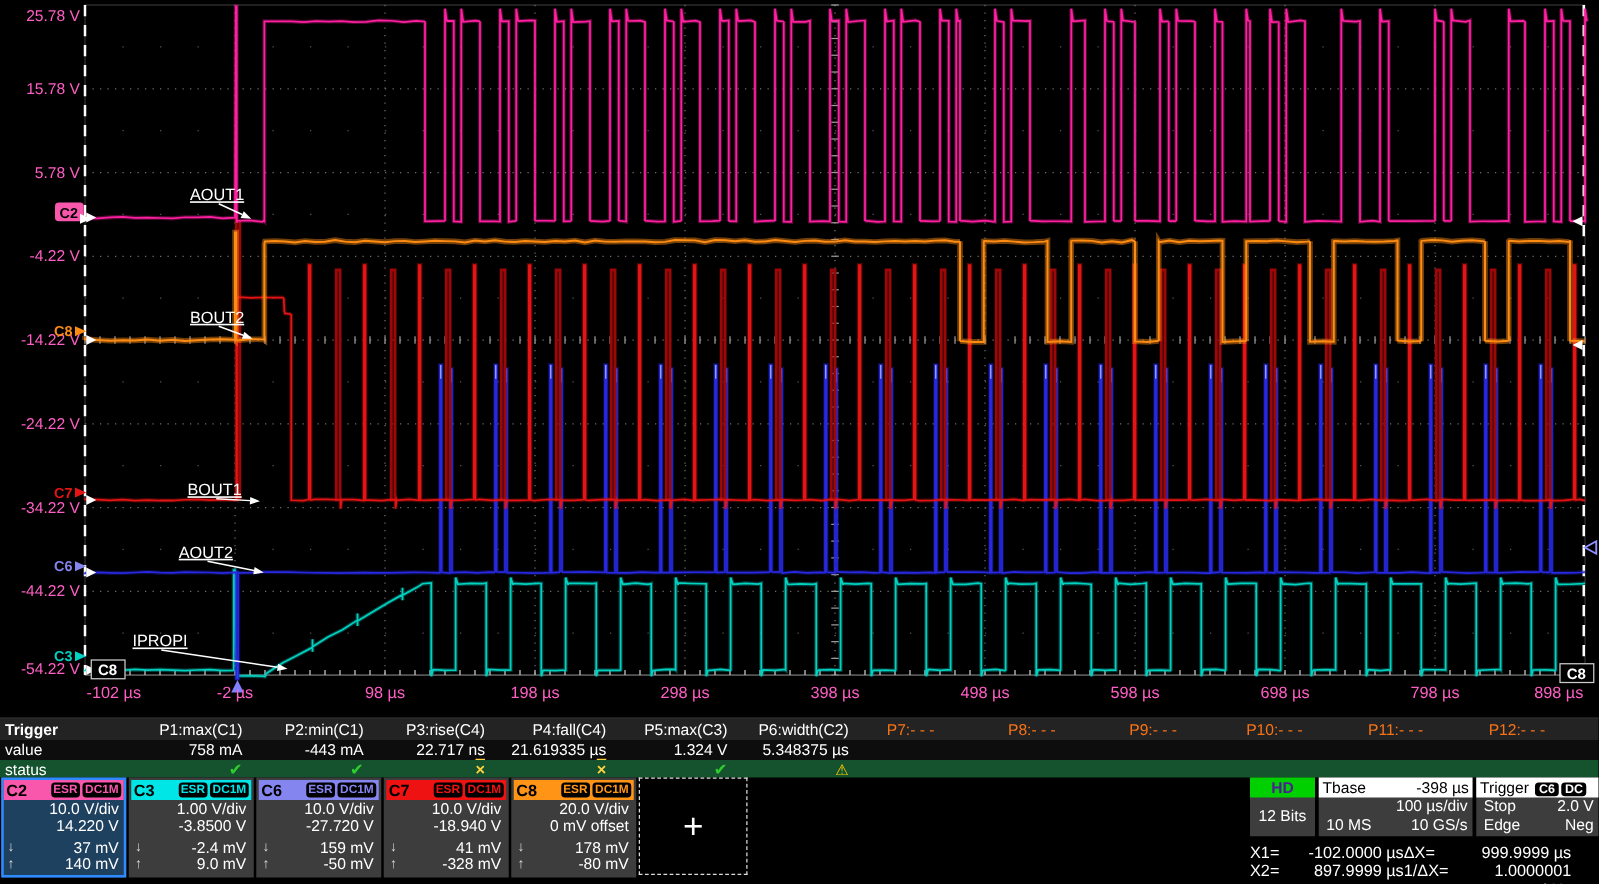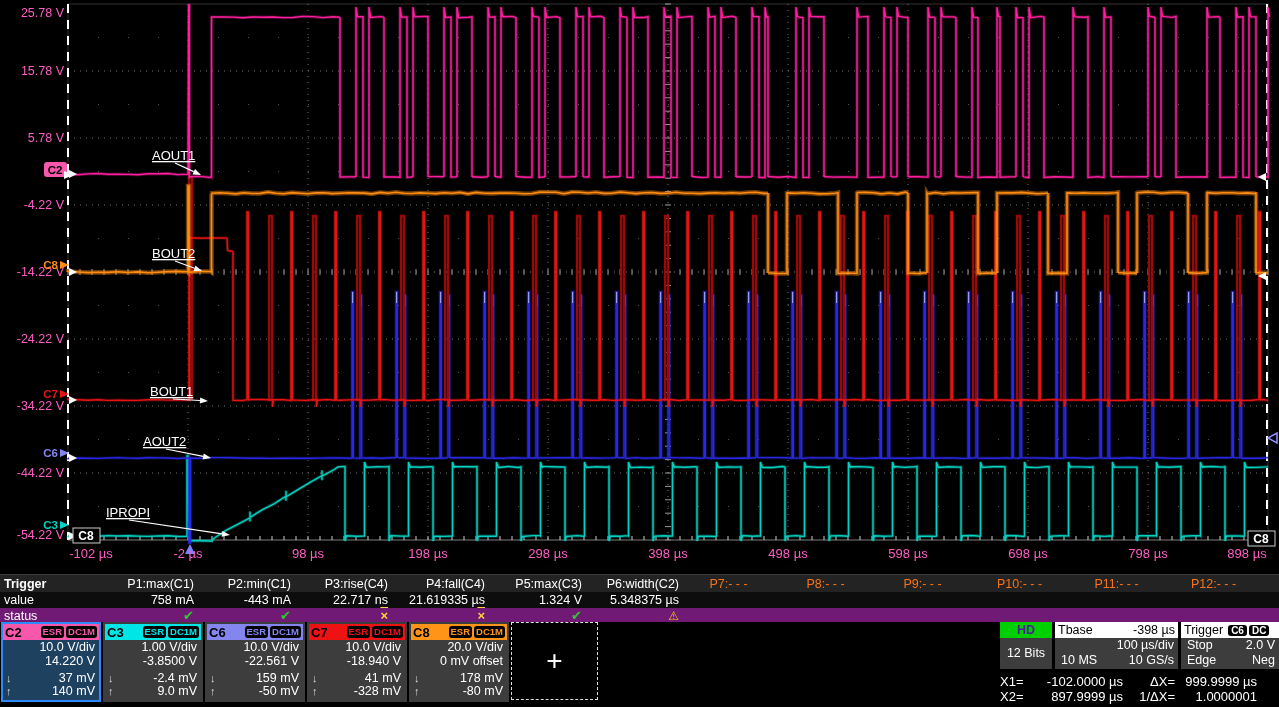--- a/index.html
+++ b/index.html
@@ -4,21 +4,21 @@
 <style>
   html,body{margin:0;padding:0;background:#000;}
   .scope{position:relative;width:1279px;height:707px;background:#000;overflow:hidden;
          font-family:"Liberation Sans","DejaVu Sans",sans-serif;color:#fff;}
   svg text{font-family:"Liberation Sans","DejaVu Sans",sans-serif;}
   
   .measure{position:absolute;left:0;top:574px;width:1279px;border-top:1px solid #3a3a3a;}
   .mrow{display:flex;align-items:center;}
   .mrow.hdr{background:#232323;height:17px;}
   .mrow.val{background:#0d0d0d;height:16px;}
-  .mrow.sta{background:#701a75;height:15px;}
+  .mrow.sta{background:#14532d;height:15px;}
   .mcell0{width:99px;padding-left:4px;font-size:12.5px;box-sizing:border-box;}
   .mrow.hdr .mcell0{font-weight:bold;}
   .mcell{width:97px;text-align:right;font-size:12.5px;white-space:nowrap;box-sizing:border-box;padding-right:2px;}
   .mcell.inactive{color:#f97316;text-align:center;}
   .st-ok{color:#2ecc2e;font-size:13px;font-weight:bold;}
   .st-pend{color:#ffd23d;font-size:13px;font-weight:bold;text-decoration:overline;}
   .st-warn{color:#ffcc00;font-size:12px;}
   
   .strip{position:absolute;left:0;top:622px;width:1279px;height:85px;background:#000;}
   .chbox{position:absolute;top:0;width:100px;height:80px;background:#3d3d3d;box-sizing:border-box;border:2px solid transparent;}
@@ -43,21 +43,21 @@
   .tbase .acqhead,.trig .acqhead{background:#fff;color:#000;}
   .spread{display:flex;justify-content:space-between;width:100%;}
   .acqline{display:flex;justify-content:space-between;padding:0 4px 0 6px;line-height:15px;color:#fff;}
   .acqline.right{justify-content:flex-end;}
   .trig{left:1181px;width:98px;}
   .tbadge{background:#000;color:#fff;border-radius:3px;font-size:10px;font-weight:bold;padding:0 3px;line-height:12px;}
   .cursorbox{position:absolute;left:1000px;top:52px;width:279px;font-size:13px;color:#fff;}
   .crow{display:flex;line-height:15px;}
   .cl1{width:33px;}
   .cv1{width:90px;text-align:right;}
-  .cl2{width:52px;text-align:right;}
+  .cl2{width:52px;text-align:left;}
   .cv2{flex:1;text-align:right;padding-right:22px;}
 </style>
 </head>
 <body>
 
 <div class="scope">
   <svg id="wavesvg" width="1279" height="570">
       <rect x="0" y="0" width="1279" height="570" fill="#000"></rect>
       <rect x="68" y="4" width="1200" height="536" fill="none" stroke="#333"></rect>
       <line x1="68" y1="71" x2="1268" y2="71" stroke="#6e6e6e" stroke-dasharray="1 5"></line>
@@ -491,21 +491,21 @@
             </div>
           </div>
         </div>
         <div class="chbox" style="left: 205px;">
           <div class="chhead" style="background: rgb(133, 133, 240);">
             <span class="chid">C6</span>
             <span class="badge" style="color: rgb(133, 133, 240);">ESR</span>
             <span class="badge" style="color: rgb(133, 133, 240);">DC1M</span>
           </div>
           <div class="chline">10.0 V/div</div>
-          <div class="chline">-22.561 V</div>
+          <div class="chline">-27.720 V</div>
           <div class="mm-sect">
             <div class="mm">
               <span class="arr">↓</span>
               <span>159 mV</span>
             </div>
             <div class="mm">
               <span class="arr">↑</span>
               <span>-50 mV</span>
             </div>
           </div>

